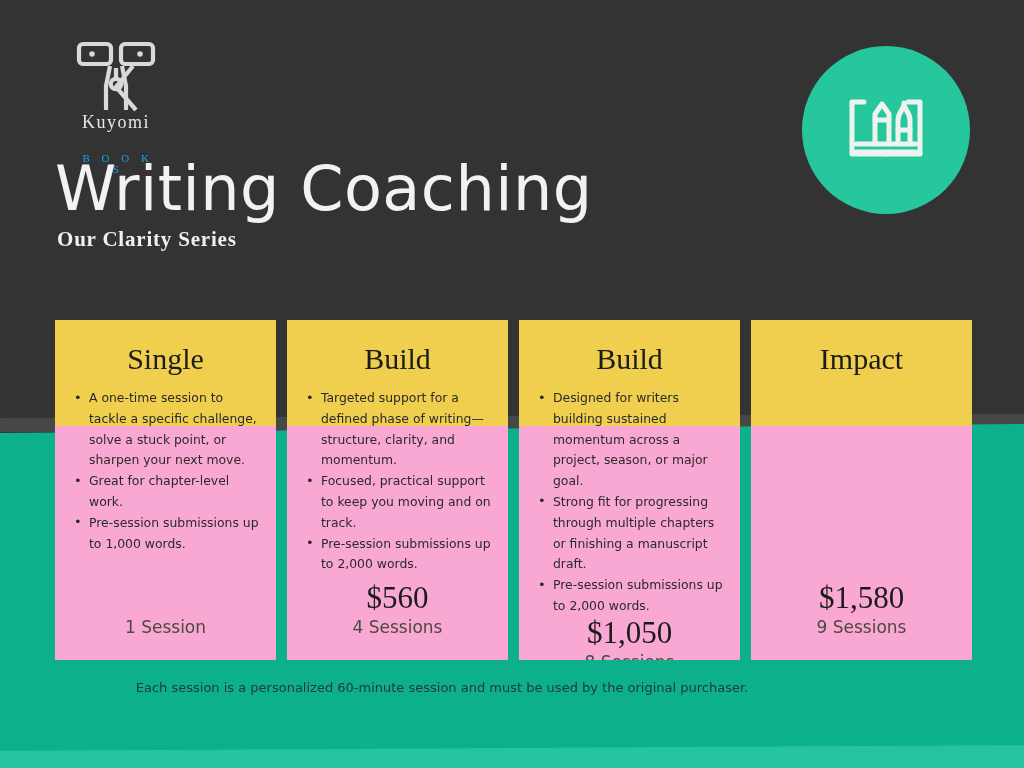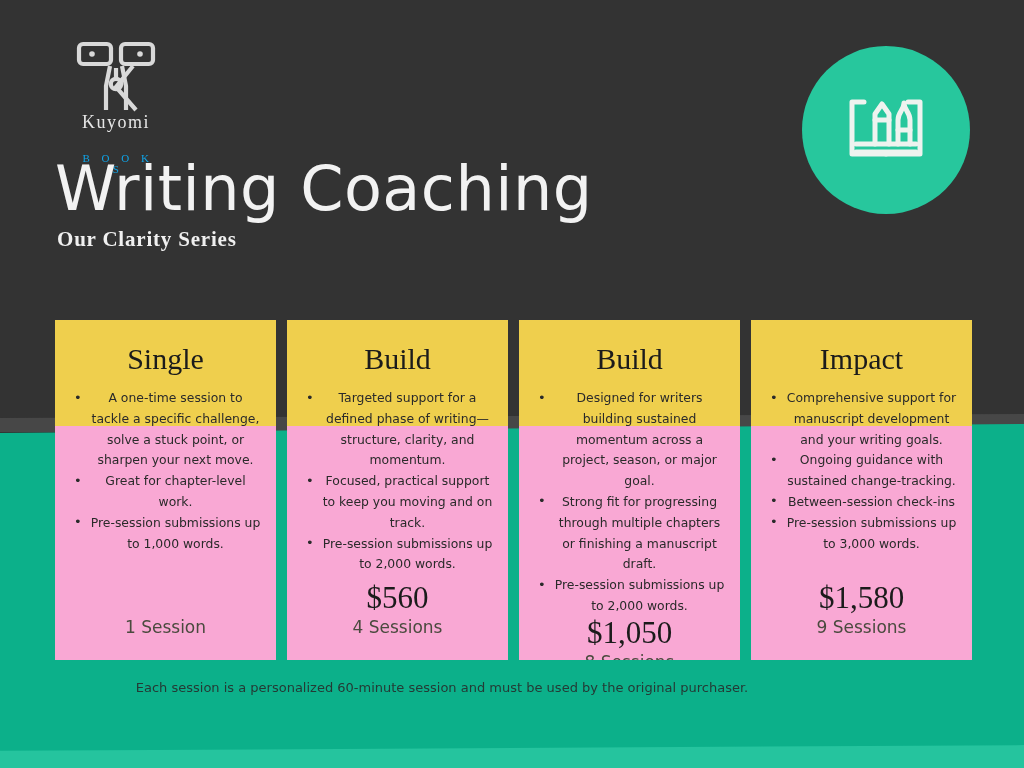--- a/index.html
+++ b/index.html
@@ -137,21 +137,20 @@
     font-family: "Liberation Serif", serif;
     font-size: 30px;
     line-height: 1;
     margin: 24px 0 14px 0;
   }
   .card-features {
     list-style: none;
     margin: 0;
     padding: 0 14px 0 18px;
     flex: 1;
-    text-align: center;
   }
   .card-features li {
     position: relative;
     color: #2a2a2a;
     font-family: "DejaVu Sans", sans-serif;
     font-size: 12.4px;
     line-height: 20.8px;
     padding-left: 16px;
     margin-bottom: 0px;
   }
@@ -276,26 +275,20 @@
         <li>Pre-session submissions up to 2,000 words.</li>
       </ul>
       <div class="price-block">
         <div class="card-price">$1,050</div>
         <div class="card-sessions">8 Sessions</div>
       </div>
     </div>
 
     <div class="card">
       <div class="card-title">Impact</div>
-      <ul class="card-features">
-        <li>Comprehensive support for manuscript development and your writing goals.</li>
-        <li>Ongoing guidance with sustained change-tracking.</li>
-        <li>Between-session check-ins</li>
-        <li>Pre-session submissions up to 3,000 words.</li>
-      </ul>
       <div class="price-block">
         <div class="card-price">$1,580</div>
         <div class="card-sessions">9 Sessions</div>
       </div>
     </div>
 
   </div>
 
   <div class="footer-note">Each session is a personalized 60-minute session and must be used by the original purchaser.</div>
 

